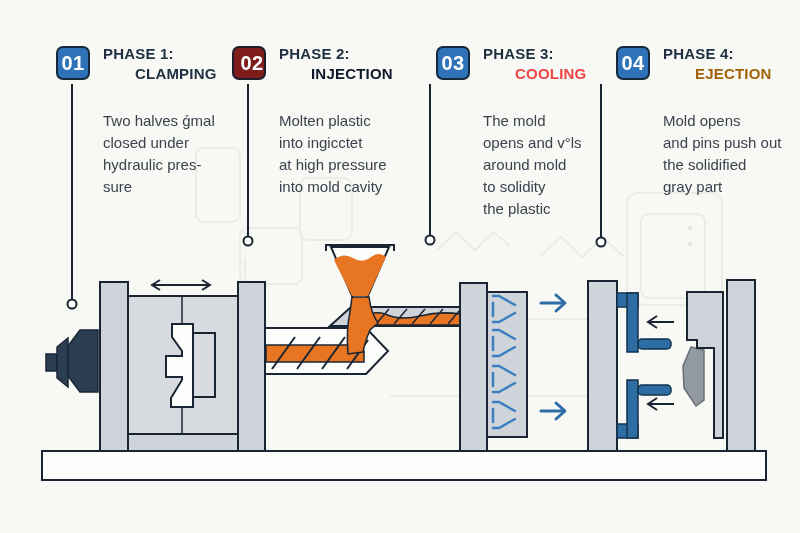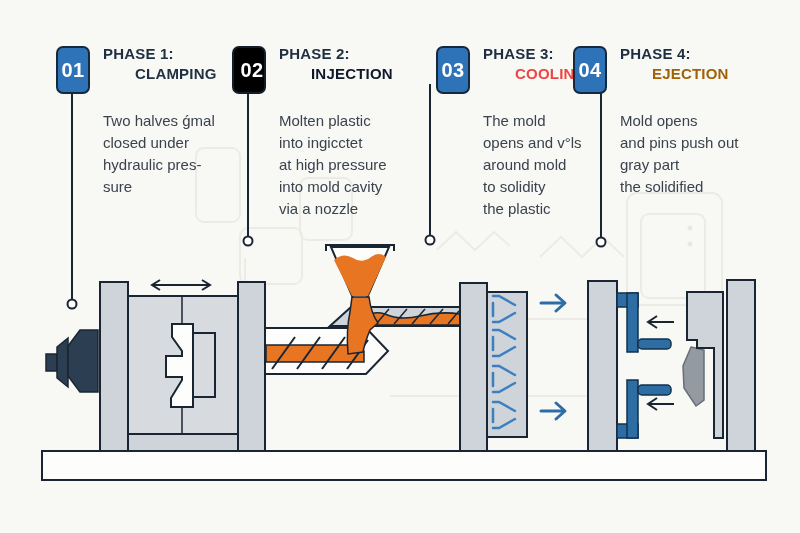--- a/index.html
+++ b/index.html
@@ -1,21 +1,21 @@
 <!DOCTYPE html>
 <html style="--background: #f8f8f5; --outline: #1a2533; --metal-light: #ced4d9; --metal-lighter: #d7dbdf; --navy-dark: #2c3e51; --orange: #e87522; --blue: #2e73b8; --steel-blue: #2e6da4; --channel-blue: #3b7fc0; --part-gray: #939aa1; --white: #fdfdfc; --watermark: #eceae5; --title-text: #1d2f40; --body-text: #3a434d;"><head>
 <meta charset="utf-8">
 <style>
   html,body{margin:0;padding:0;background:#e8e8e8;}
   .stage{position:relative;width:800px;height:533px;overflow:hidden;background:var(--background,#f8f8f5);
          font-family:"Liberation Sans",sans-serif;}
   svg{position:absolute;left:0;top:0;z-index:1;}
   
   .phase{position:absolute;top:46px;z-index:2;}
-  .badge{width:34px;height:48px;box-sizing:border-box;border-radius:7px;
+  .badge{width:34px;height:34px;box-sizing:border-box;border-radius:7px;
          border:2px solid rgba(20,32,45,.9);color:#fff;font-weight:bold;font-size:20px;
          display:flex;align-items:center;justify-content:center;letter-spacing:.5px;}
   .ph-title{position:absolute;left:47px;top:-2px;font-weight:bold;font-size:15px;line-height:20px;
             letter-spacing:.2px;color:var(--title-text,#1d2f40);white-space:nowrap;}
   .ph-title .subtitle{display:block;margin-left:32px;}
   .ph-body{position:absolute;left:47px;top:64px;font-size:15px;line-height:22px;
            color:var(--body-text,#3a434d);white-space:nowrap;}
   
   .metal{fill:var(--metal-light);stroke:var(--outline);stroke-width:2;}
   .metal2{fill:var(--metal-lighter);stroke:var(--outline);stroke-width:2;}
@@ -177,56 +177,55 @@
     </div>
     <div class="ph-body">
       <div>Two halves ǵmal</div>
       <div>closed under</div>
       <div>hydraulic pres-</div>
       <div>sure</div>
     </div>
   </div>
 
   <div class="phase" style="left:232px">
-    <div class="badge" style="background: #000000; padding-left: 6px;">02</div>
+    <div class="badge" style="background: #7f1d1d; padding-left: 6px;">02</div>
     <div class="ph-title">
       <span>PHASE 2:</span>
       <span class="subtitle" style="color: #0f172a;">INJECTION</span>
     </div>
     <div class="ph-body">
       <div>Molten plastic</div>
       <div>into ingicctet</div>
       <div>at high pressure</div>
       <div>into mold cavity</div>
-      <div>via a nozzle</div>
     </div>
   </div>
 
   <div class="phase" style="left:436px">
     <div class="badge" style="background: rgb(46, 115, 184);">03</div>
     <div class="ph-title">
       <span>PHASE 3:</span>
       <span class="subtitle" style="color: #ef4444;">COOLING</span>
     </div>
     <div class="ph-body">
       <div>The mold</div>
       <div>opens and v°ls</div>
       <div>around mold</div>
       <div>to solidity</div>
       <div>the plastic</div>
     </div>
   </div>
 
-  <div class="phase" style="left:573px">
+  <div class="phase" style="left:616px">
     <div class="badge" style="background: rgb(46, 115, 184);">04</div>
     <div class="ph-title">
       <span>PHASE 4:</span>
       <span class="subtitle" style="color: #a16207;">EJECTION</span>
     </div>
     <div class="ph-body">
       <div>Mold opens</div>
       <div>and pins push out</div>
+      <div>the solidified</div>
       <div>gray part</div>
-      <div>the solidified</div>
     </div>
   </div>
 
 </div>
 
 </body></html>

